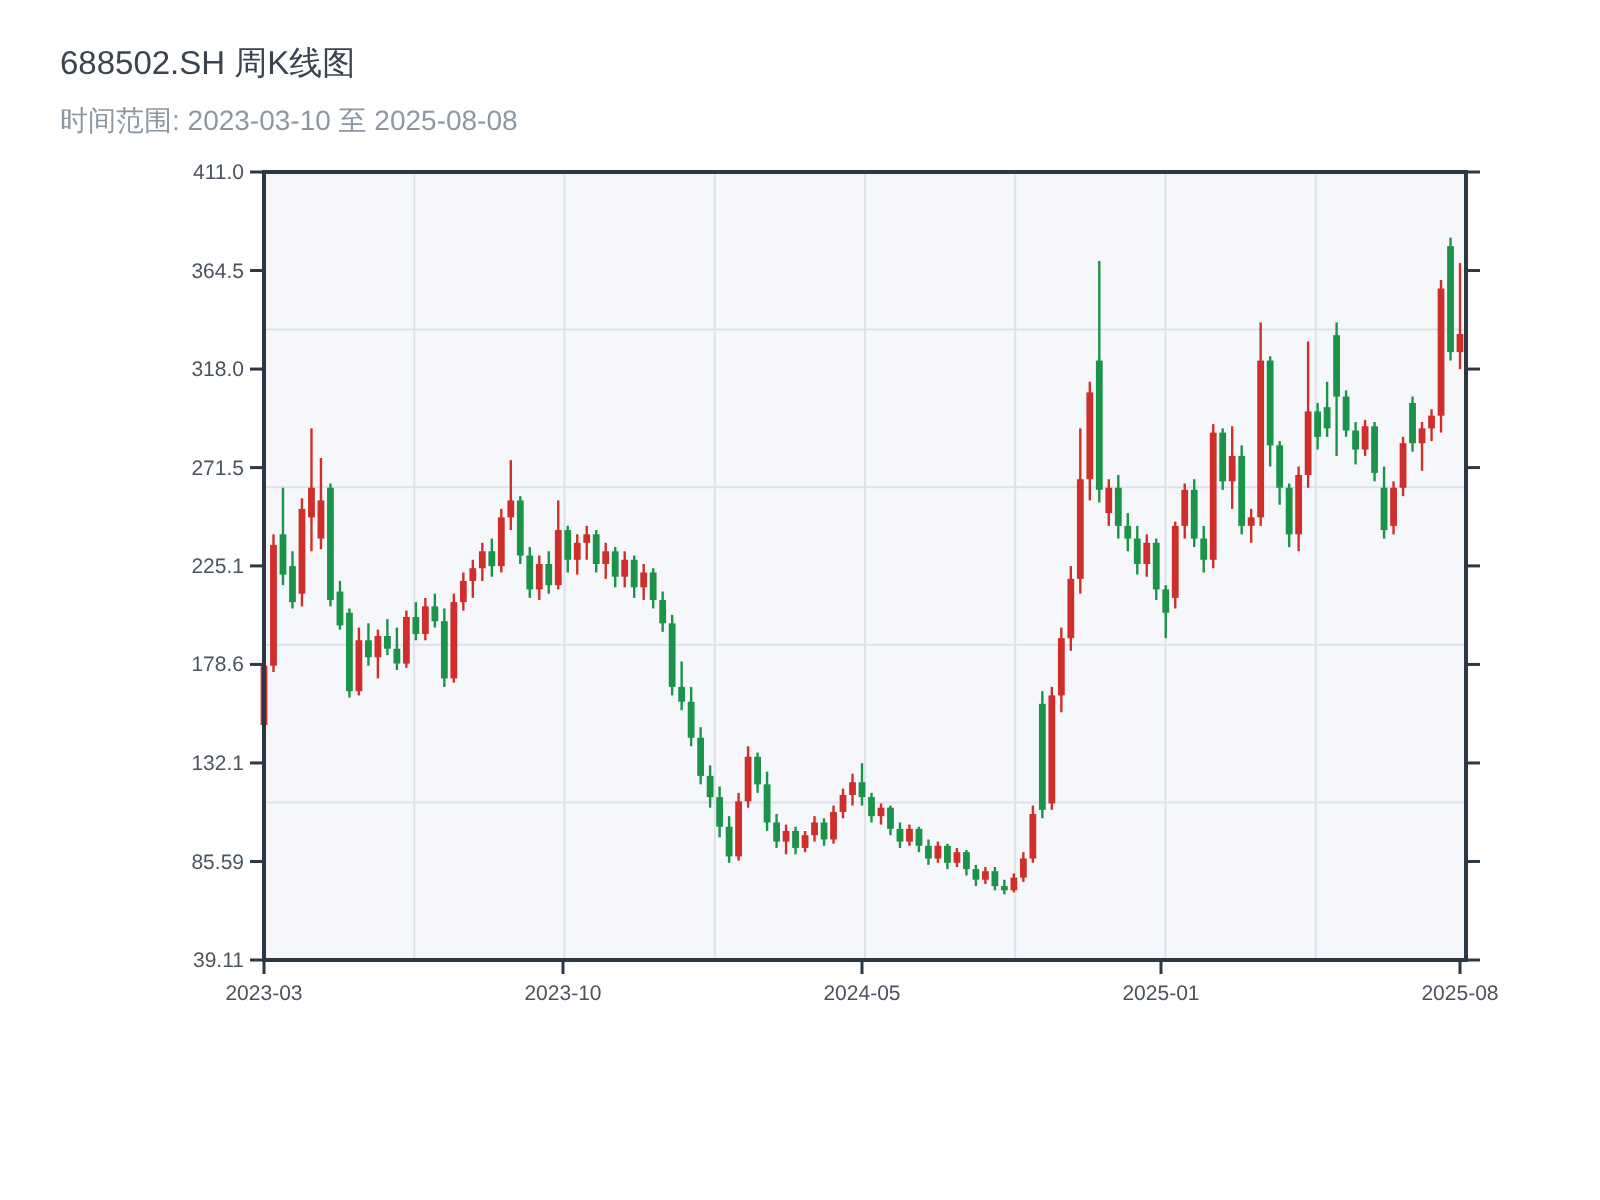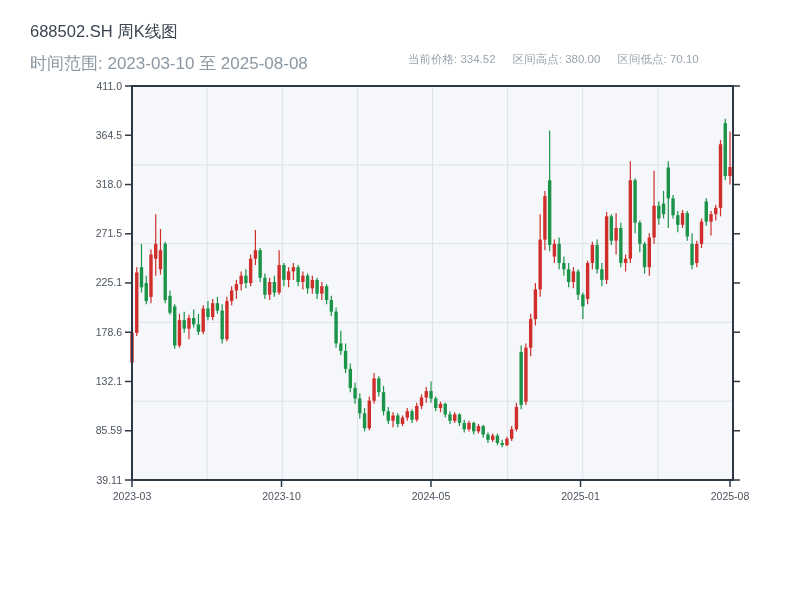--- a/index.html
+++ b/index.html
@@ -1,35 +1,30 @@
 <!DOCTYPE html>
 <html><head>
 <meta charset="utf-8">
 <style>
   html,body{margin:0;padding:0;background:#ffffff;}
   .frame{position:relative;width:800px;height:600px;background:#ffffff;overflow:hidden;
          font-family:"Liberation Sans","DejaVu Sans",sans-serif;margin-left:12px;}
   .title{position:absolute;left:18px;top:21px;font-size:16.5px;font-weight:500;color:#3a4450;}
-  .subtitle{position:absolute;left:18px;top:52px;font-size:17px;color:#8b97a2;}
+  .subtitle{position:absolute;left:18px;top:52px;font-size:14px;color:#8b97a2;}
   .stats{position:absolute;left:396px;top:52px;font-size:11.5px;color:#99a3ae;white-space:nowrap;}
   .stat{margin-right:14px;}
   .stat-label::after{content:": ";}
   svg text{font-family:"Liberation Sans","DejaVu Sans",sans-serif;}
 </style>
 </head>
 <body>
 
 <div class="frame">
   <div class="title">688502.SH 周K线图</div>
   <div class="subtitle">时间范围: 2023-03-10 至 2025-08-08</div>
-  <div class="stats">
-    <span class="stat"><span class="stat-label">当前价格</span><span>334.52</span></span>
-    <span class="stat"><span class="stat-label">区间高点</span><span>380.00</span></span>
-    <span class="stat"><span class="stat-label">区间低点</span><span>70.10</span></span>
-  </div>
   <svg id="chart" width="800" height="600" viewBox="0 0 800 600">
       <rect x="120" y="86" width="601" height="394" fill="#f5f7fa"></rect>
       <line x1="195.125" y1="86" x2="195.125" y2="480" stroke="#dde1ea" stroke-width="1"></line>
       <line x1="270.25" y1="86" x2="270.25" y2="480" stroke="#dde1ea" stroke-width="1"></line>
       <line x1="345.375" y1="86" x2="345.375" y2="480" stroke="#dde1ea" stroke-width="1"></line>
       <line x1="420.5" y1="86" x2="420.5" y2="480" stroke="#dde1ea" stroke-width="1"></line>
       <line x1="495.625" y1="86" x2="495.625" y2="480" stroke="#dde1ea" stroke-width="1"></line>
       <line x1="570.75" y1="86" x2="570.75" y2="480" stroke="#dde1ea" stroke-width="1"></line>
       <line x1="645.875" y1="86" x2="645.875" y2="480" stroke="#dde1ea" stroke-width="1"></line>
       <line x1="120" y1="164.8" x2="721" y2="164.8" stroke="#dde1ea" stroke-width="1"></line>

